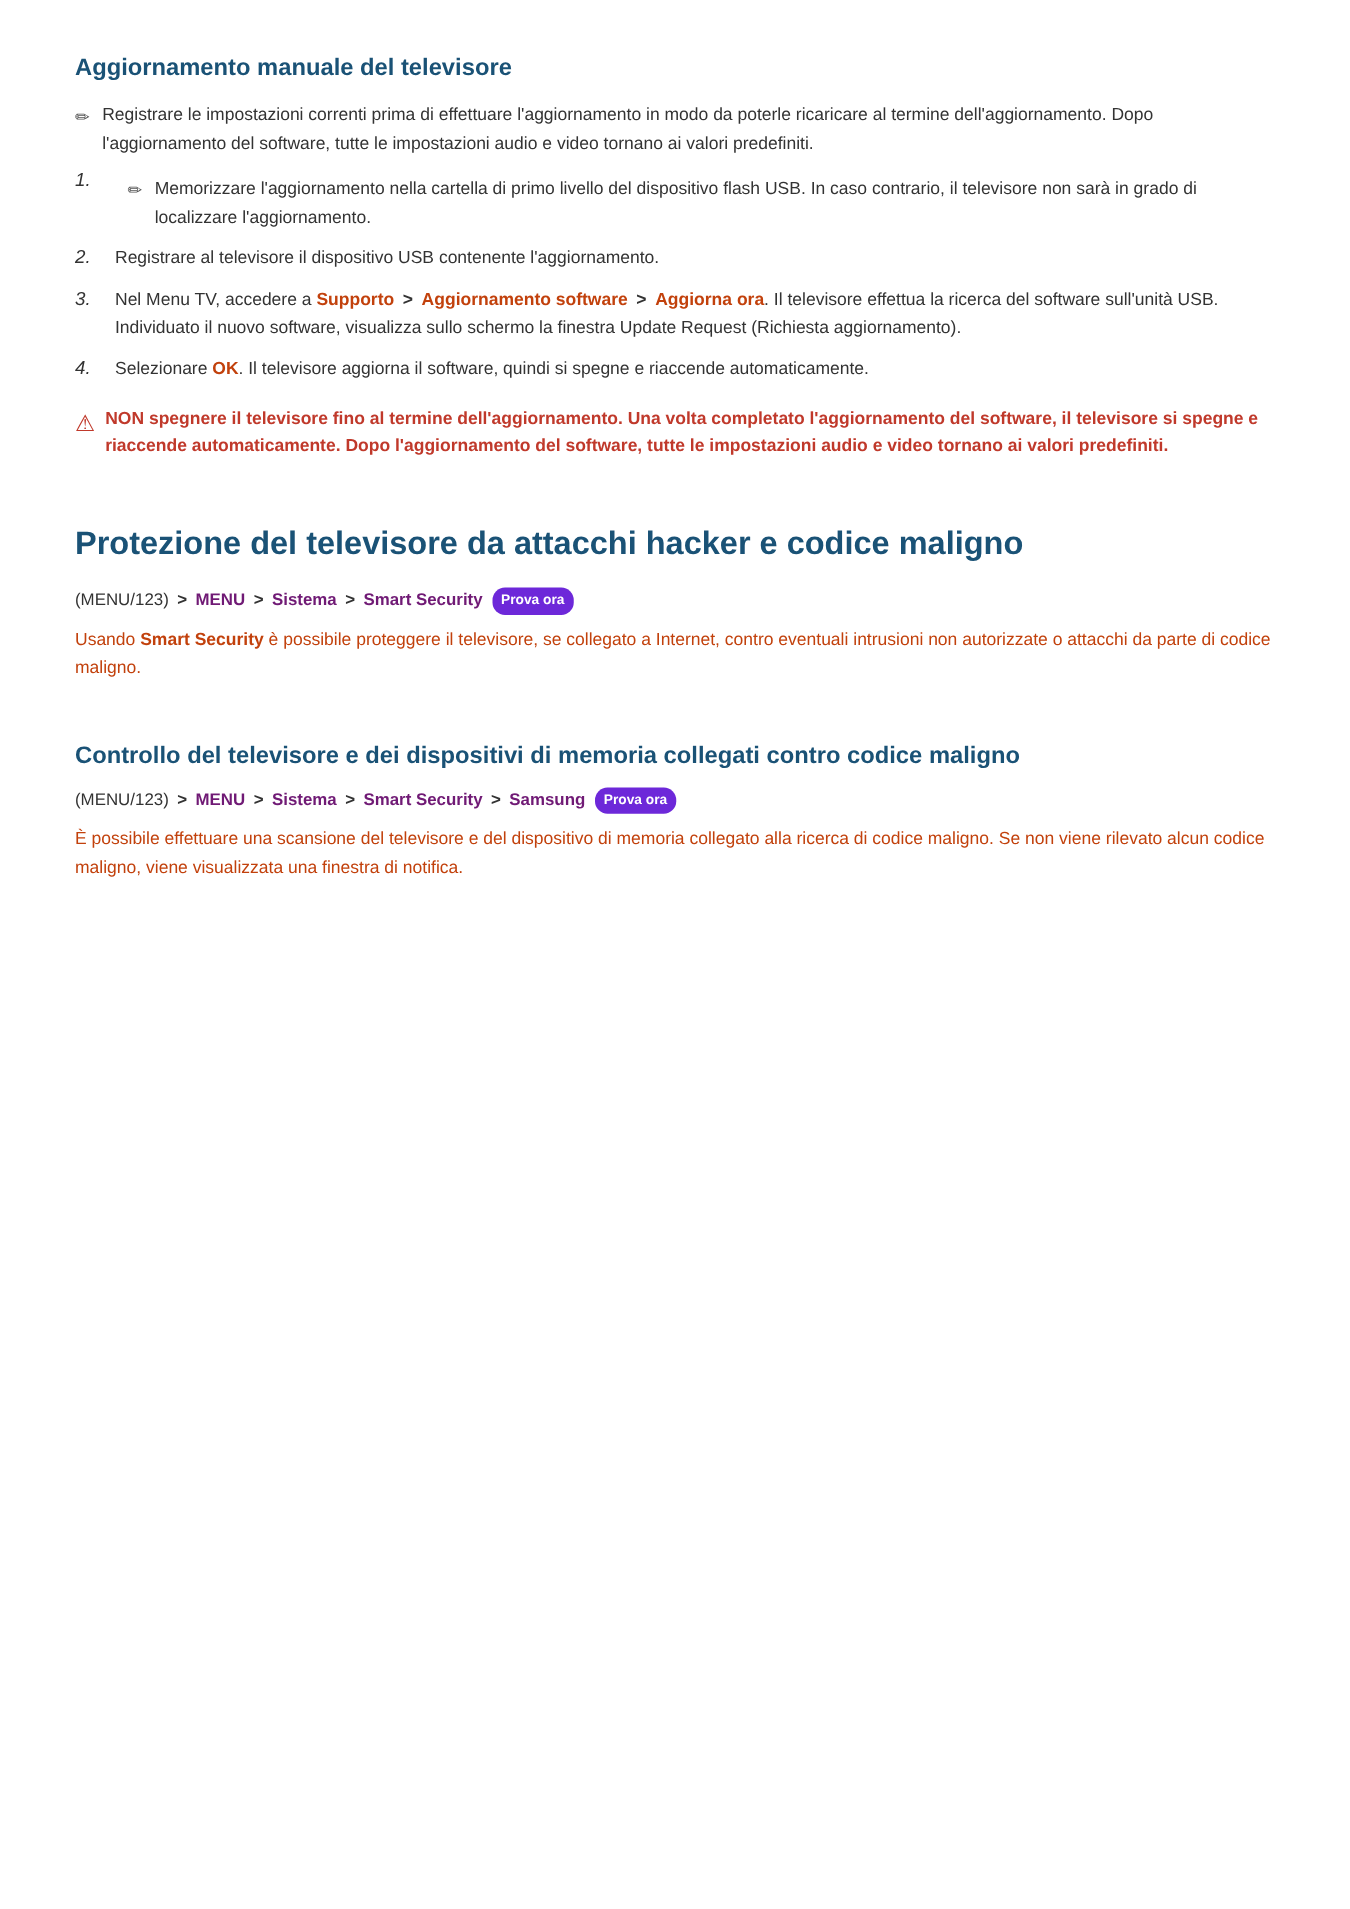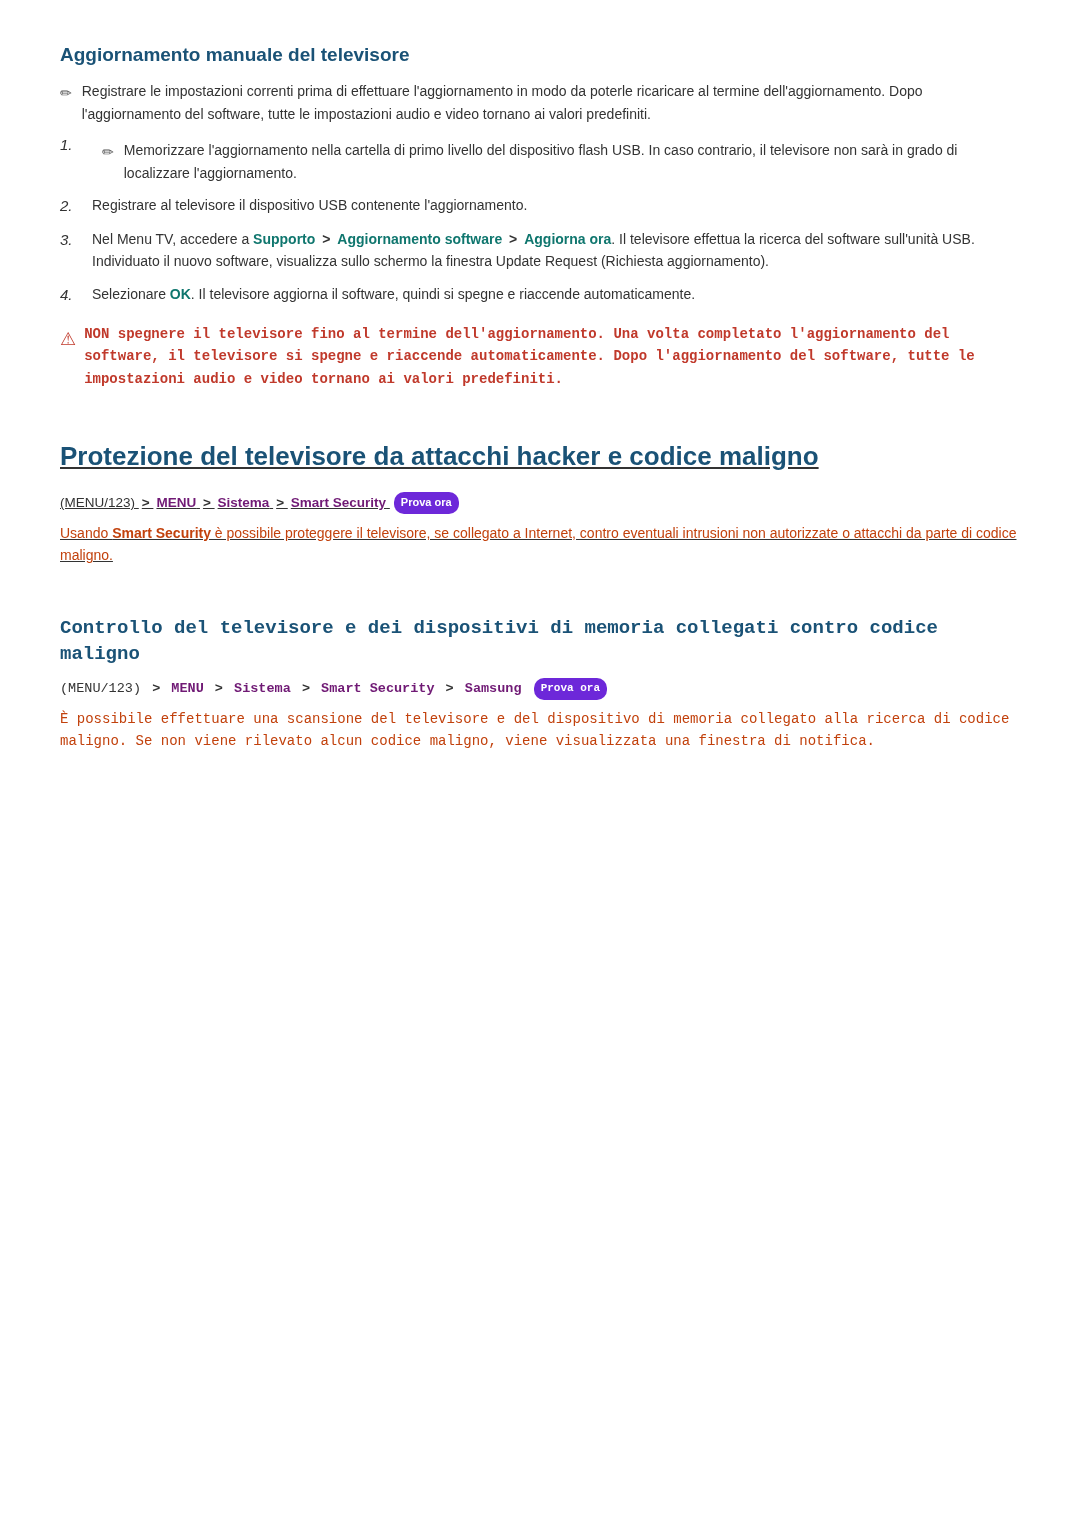--- a/index.html
+++ b/index.html
@@ -80,21 +80,21 @@
     }
 
     .step-sub {
       margin-top: 6px;
       margin-left: 10px;
       display: flex;
       align-items: flex-start;
     }
 
     .link-blue {
-      color: #0f766e;
+      color: #c2410c;
       font-weight: bold;
     }
 
     .arrow-sep {
       margin: 0 3px;
       font-weight: bold;
       color: #333;
     }
 
     .warning-block {
@@ -109,28 +109,26 @@
       font-size: 18px;
       margin-right: 8px;
       flex-shrink: 0;
       margin-top: 2px;
     }
 
     .warning-text {
       font-size: 14px;
       color: #c0392b;
       font-weight: bold;
-      font-family: Liberation Mono, monospace;
     }
 
     
     .section-protezione {
       margin-top: 10px;
       margin-bottom: 48px;
-      text-decoration: underline;
     }
 
     .section-title-large {
       font-size: 26px;
       font-weight: bold;
       color: #1a5276;
       margin-bottom: 18px;
       line-height: 1.3;
     }
 
@@ -163,21 +161,20 @@
 
     .section-body-text {
       font-size: 14px;
       color: #c2410c;
       margin-bottom: 6px;
     }
 
     
     .section-controllo {
       margin-top: 20px;
-      font-family: Liberation Mono, monospace;
     }
 
     .section-title-medium {
       font-size: 19px;
       font-weight: bold;
       color: #1a5276;
       margin-bottom: 10px;
       line-height: 1.4;
     }
   </style>

